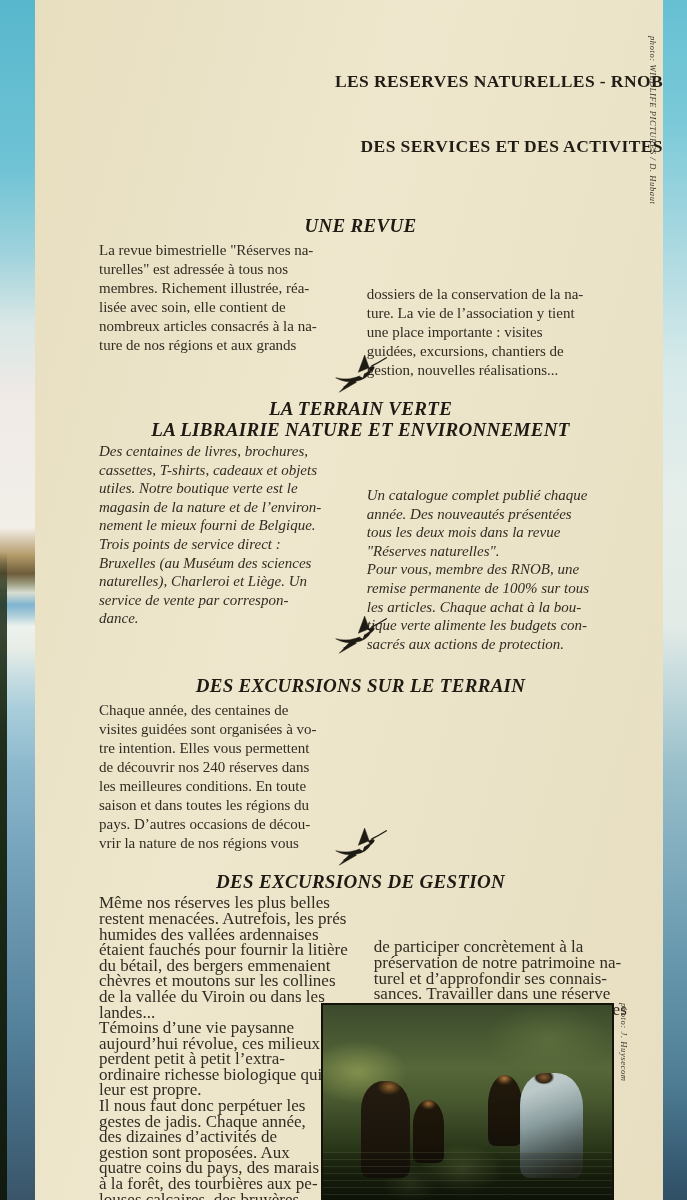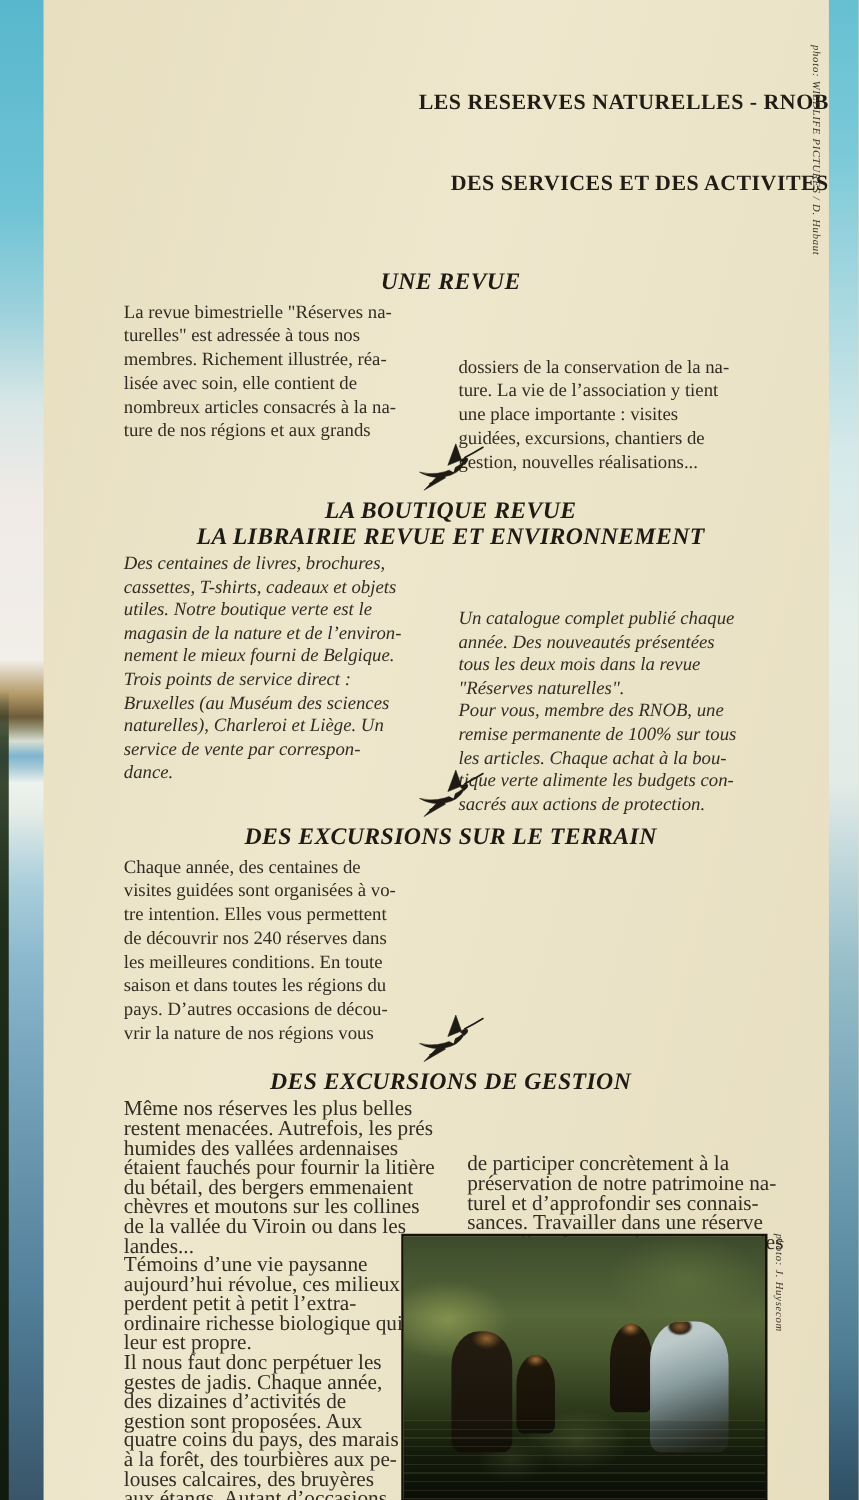--- a/index.html
+++ b/index.html
@@ -42,21 +42,21 @@
     letter-spacing:.4px;color:#211c15;padding-top:28px;white-space:pre;
   }
   .content{padding:0 41px 0 64px;}
   .s-head{
     text-align:center;font-weight:bold;font-style:italic;font-size:19px;
     line-height:21px;color:#1f1a13;letter-spacing:.3px;margin:0;white-space:pre;
   }
   .s-head:empty{display:none;}
   .h1-s1{margin-top:15px;}
   .h1-s2{margin-top:0;}
-  .h1-s3{margin-top:0;}
+  .h1-s3{margin-top:16px;}
   .h1-s4{margin-top:0;}
   .cols{display:flex;}
   .col-l{width:250px;margin-right:26px;}
   .col-r{width:264px;margin-top:44px;}
   .body{font-size:15px;line-height:19px;white-space:pre;color:#322c23;}
   .b1{margin-top:5px;}
   .b2{margin-top:2px;font-style:italic;}
   .b2 .body{line-height:18.6px;}
   .b3{margin-top:5px;}
   .b4{margin-top:3px;position:relative;}
@@ -161,22 +161,22 @@
 une place importante : visites
 guidées, excursions, chantiers de
 gestion, nouvelles réalisations...</div>
     </div>
     <div class="bird-divider bd1">
       <svg class="bird">
           <use href="#avocet"></use>
         </svg>
     </div>
 
-    <h2 class="s-head h1-s2">LA BOUTIQUE REVUE</h2>
-    <h2 class="s-head">LA LIBRAIRIE REVUE ET ENVIRONNEMENT</h2>
+    <h2 class="s-head h1-s2">LA TERRAIN VERTE</h2>
+    <h2 class="s-head">LA LIBRAIRIE NATURE ET ENVIRONNEMENT</h2>
     <div class="cols b2">
       <div class="col-l body">Des centaines de livres, brochures,
 cassettes, T-shirts, cadeaux et objets
 utiles. Notre boutique verte est le
 magasin de la nature et de l’environ-
 nement le mieux fourni de Belgique.
 Trois points de service direct :
 Bruxelles (au Muséum des sciences
 naturelles), Charleroi et Liège. Un
 service de vente par correspon-

